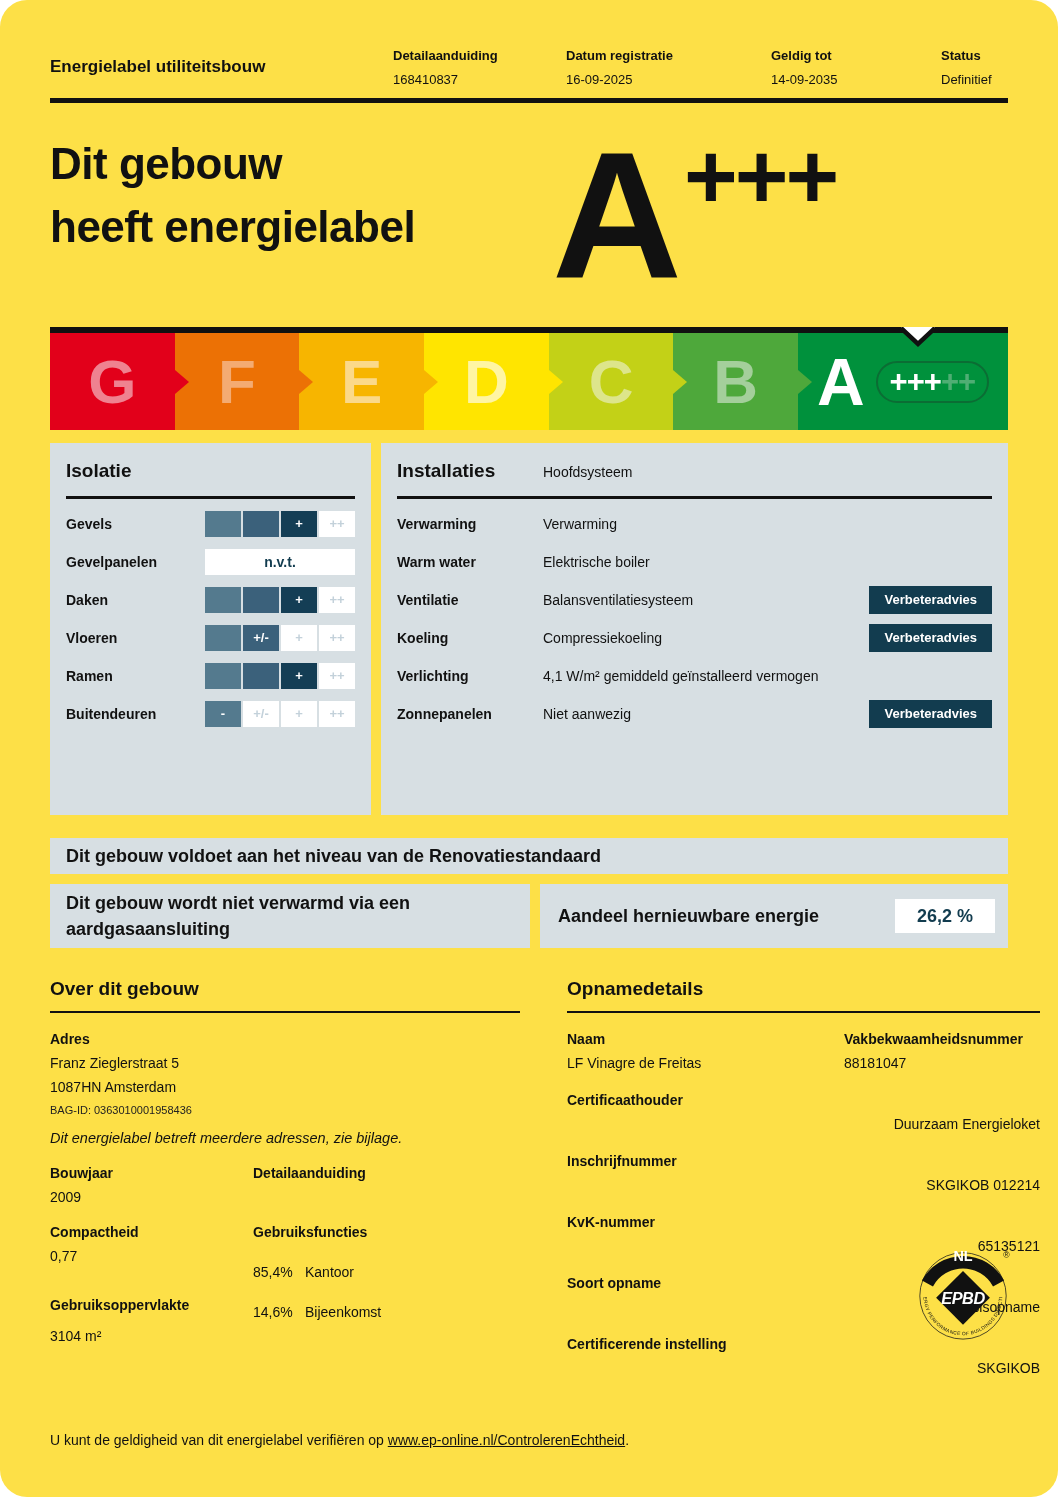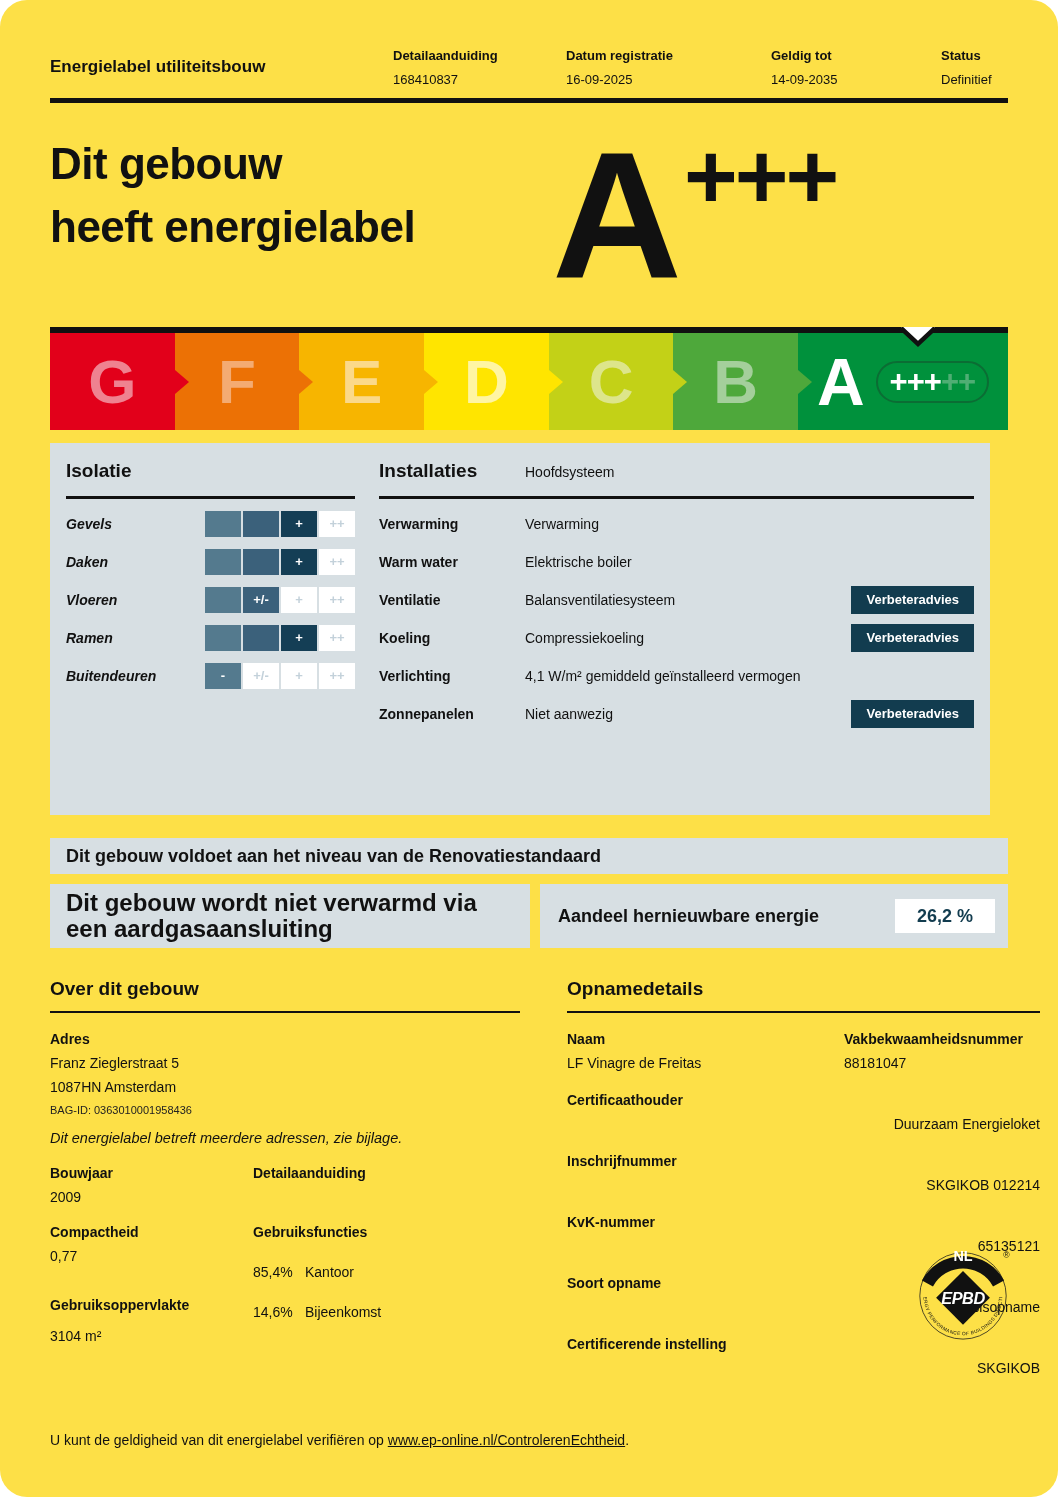--- a/index.html
+++ b/index.html
@@ -37,47 +37,47 @@
   .chev { position:absolute; right:-14px; top:50%; transform:translateY(-50%); width:0; height:0;
           border-top:12px solid transparent; border-bottom:12px solid transparent; border-left:14px solid #000; z-index:3; }
   .pill { height:42px; padding:0 12px; border-radius:22px; border:2.5px solid #0b6d34;
           display:flex; align-items:center; }
   .pill-plus { font-size:31px; font-weight:700; color:#fff; letter-spacing:-1px; line-height:1; }
   .pill-faded { font-size:31px; font-weight:700; letter-spacing:-1px; line-height:1; }
 
   
   .panel { position:absolute; top:443px; background:#d7dfe3; padding:17px 16px 16px 16px; }
   .panel.iso { left:50px; width:321px; height:372px; }
-  .panel.inst { left:363px; width:627px; height:372px; }
+  .panel.inst { left:381px; width:627px; height:372px; }
   .panel-title { font-size:19px; font-weight:700; }
   .panel-titlerow { display:flex; align-items:baseline; }
   .panel-titlerow .panel-title { flex:0 0 146px; }
   .panel-sub { font-size:14px; }
   .panel-rule { height:2.5px; background:#111; margin-top:14px; }
 
   .iso-row { display:flex; align-items:center; height:26px; margin-top:12px; }
-  .iso-label { flex:1; font-size:14px; font-weight:700;font-style:italic; }
+  .iso-label { flex:1; font-size:14px; font-weight:700; }
   .iso-cells { position:relative; width:150px; height:26px; display:flex; gap:2px; }
   .cell { flex:1 1 0; background:#fff; display:flex; align-items:center; justify-content:center;
           font-size:13px; font-weight:700; }
   .nvt { width:100%; height:100%; background:#fff; display:flex; align-items:center; justify-content:center;
          font-size:14px; font-weight:700; }
 
   .inst-row { display:flex; align-items:center; height:26px; margin-top:12px; }
   .inst-label { flex:0 0 146px; font-size:14px; font-weight:700; }
   .inst-value { flex:1; font-size:14px; }
   .advice-btn { border:none; color:#fff; font-family:inherit; font-size:13px; font-weight:700;
                 height:28px; padding:0 15px; cursor:pointer; }
 
   
   .banner { position:absolute; background:#d7dfe3; }
   .banner.renov { left:50px; top:838px; width:958px; height:36px; display:flex; align-items:center; padding:0 16px;
                   font-size:18px; font-weight:700; }
   .banner.gas { left:50px; top:884px; width:480px; height:64px; padding:7px 16px;
-                font-size:24px; font-weight:700; line-height:26px; display:flex; align-items:center; }
+                font-size:18px; font-weight:700; line-height:26px; display:flex; align-items:center; }
   .banner.renew { left:540px; top:884px; width:468px; height:64px; }
   .renew-label { position:absolute; left:18px; top:50%; transform:translateY(-50%); font-size:18px; font-weight:700; }
   .renew-value { position:absolute; right:13px; top:15px; width:100px; height:34px; background:#fff;
                  display:flex; align-items:center; justify-content:center; font-size:18px; font-weight:700; }
 
   
   .col { position:absolute; top:978px; }
   .col.about { left:50px; width:470px; }
   .col.opname { left:567px; width:473px; }
   .col h2 { font-size:19px; font-weight:700; border-bottom:2.5px solid #111; padding-bottom:11px; }
@@ -186,20 +186,26 @@
     <div class="panel-title">Isolatie</div>
     <div class="panel-rule"></div>
     <div id="iso-rows">
         <div class="iso-row">
     <span class="iso-label">Gevels</span>
     <span class="iso-cells">
             <span class="cell" style="background: rgb(84, 122, 142);"></span>
             <span class="cell" style="background: rgb(59, 97, 123);"></span>
             <span class="cell" style="background: rgb(20, 62, 85); color: rgb(255, 255, 255);">+</span>
             <span class="cell" style="color: rgb(195, 209, 218);">++</span>
+          </span>
+  </div>
+        <div class="iso-row">
+    <span class="iso-label">Gevelpanelen</span>
+    <span class="iso-cells">
+            <span class="nvt" style="color: rgb(18, 60, 79);">n.v.t.</span>
           </span>
   </div>
         <div class="iso-row">
     <span class="iso-label">Daken</span>
     <span class="iso-cells">
             <span class="cell" style="background: rgb(84, 122, 142);"></span>
             <span class="cell" style="background: rgb(59, 97, 123);"></span>
             <span class="cell" style="background: rgb(20, 62, 85); color: rgb(255, 255, 255);">+</span>
             <span class="cell" style="color: rgb(195, 209, 218);">++</span>
           </span>

